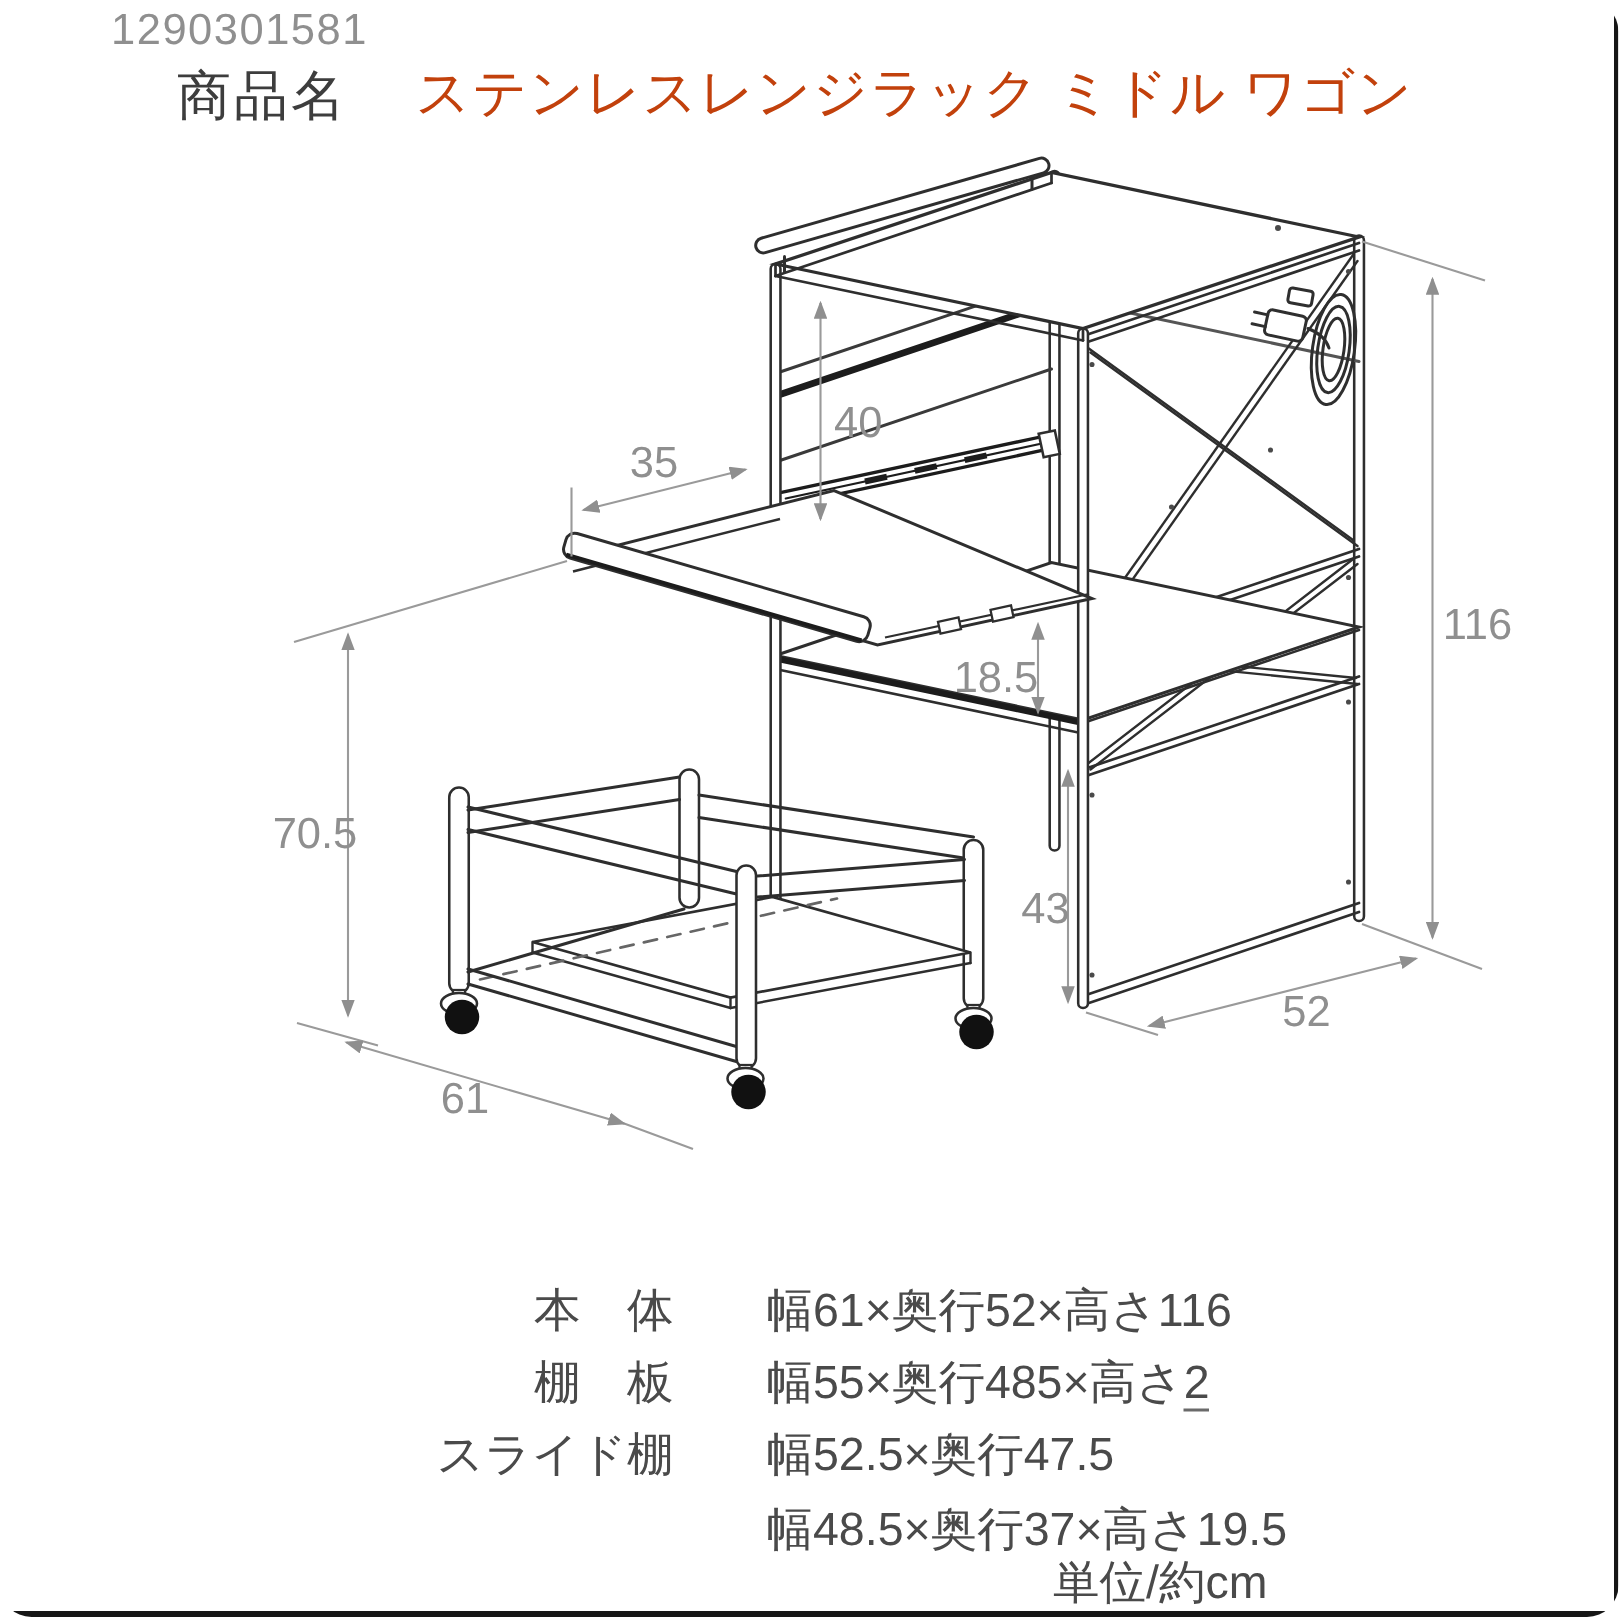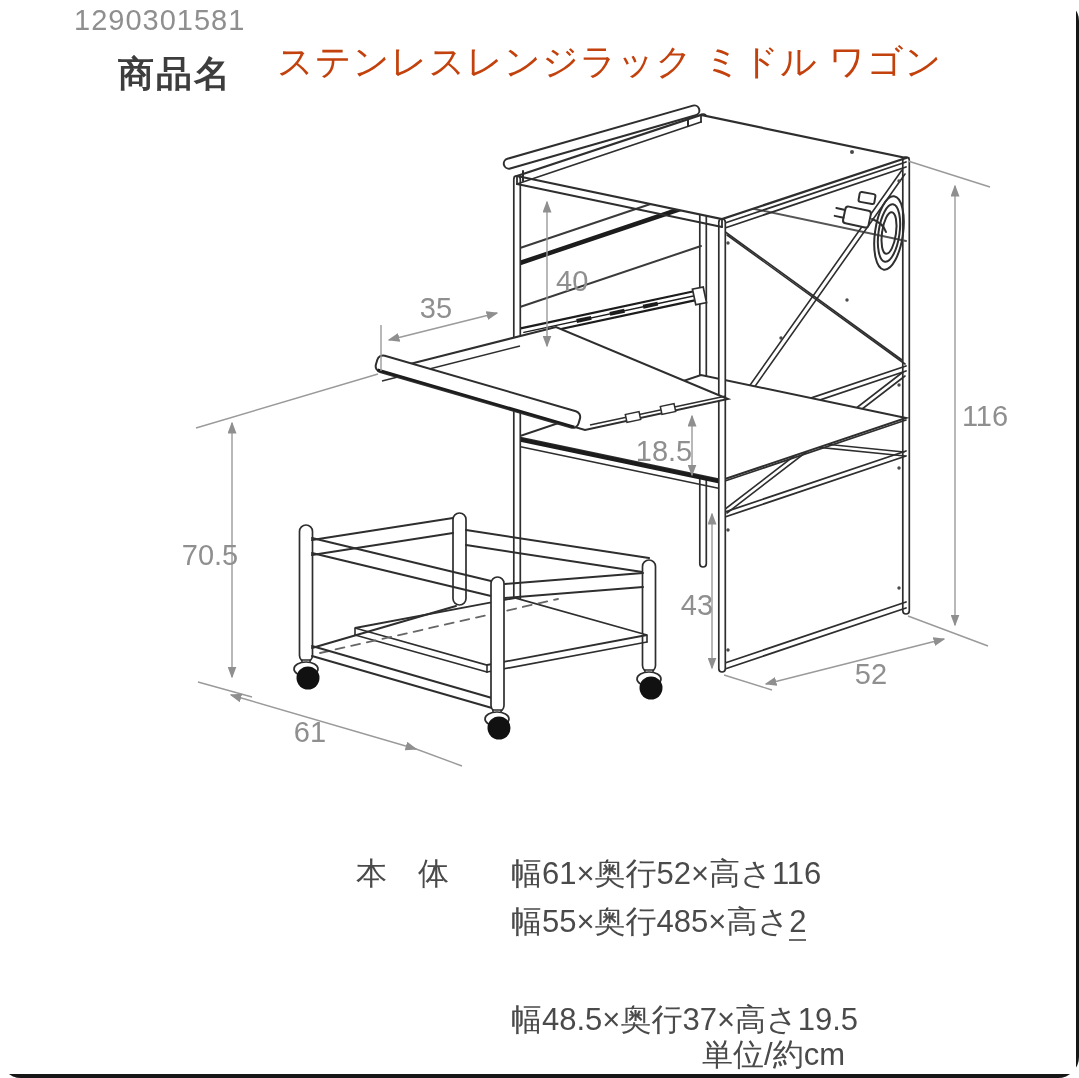--- a/index.html
+++ b/index.html
@@ -1,21 +1,21 @@
 <!DOCTYPE html>
 <html><head>
 <meta charset="utf-8">
 <style>
   html,body{margin:0;padding:0;background:#ffffff;}
   .page{position:relative;width:1079px;height:1078px;background:#ffffff;overflow:hidden;
         font-family:"Liberation Sans",sans-serif;border-radius:21px;}
   
   .product-id{position:absolute;left:74px;top:4px;font-size:29px;color:#8f8f8f;letter-spacing:1px;}
   .title-row{position:absolute;left:0;top:38px;width:1079px;height:44px;}
-  .name-label{position:absolute;left:118px;top:12px;font-size:36px;color:#3d3d3d;font-weight:700;letter-spacing:2px;}
+  .name-label{position:absolute;left:118px;top:2px;font-size:36px;color:#3d3d3d;font-weight:400;letter-spacing:2px;}
   .product-name{position:absolute;left:277px;top:0;font-size:36px;color:#c2410c;font-weight:500;letter-spacing:1px;white-space:nowrap;}
   
   .diagram{position:absolute;left:0;top:0;width:1079px;height:1078px;}
   .dim-text{font-family:"Liberation Sans",sans-serif;font-size:29px;fill:#8f8f8f;}
   
   .spec-row{position:absolute;left:0;width:1079px;height:40px;}
   .spec-label{position:absolute;left:230px;width:219px;text-align:right;font-size:31px;color:#4a4a4a;white-space:nowrap;}
   .spec-value{position:absolute;left:511px;font-size:31px;color:#4a4a4a;white-space:nowrap;}
   .spec-underline{border-bottom:2px solid #6a6a6a;}
   .unit-note{position:absolute;left:600px;top:1034px;width:245px;text-align:right;font-size:31px;color:#4a4a4a;}
@@ -241,21 +241,26 @@
       <text class="dim-text" x="871" y="684" text-anchor="middle">52</text>
       <text class="dim-text" x="985" y="426" text-anchor="middle">116</text>
     </g>
   </svg>
 
   <div class="spec-row" style="top:853px">
     <span class="spec-label">本　体</span>
     <span class="spec-value"><span>幅61×奥行52×高さ116</span><span class="spec-underline"></span></span>
   </div>
   <div class="spec-row" style="top:901px">
+    <span class="spec-label">棚　板</span>
     <span class="spec-value"><span>幅55×奥行485×高さ</span><span class="spec-underline">2</span></span>
+  </div>
+  <div class="spec-row" style="top:949px">
+    <span class="spec-label">スライド棚</span>
+    <span class="spec-value"><span>幅52.5×奥行47.5</span><span class="spec-underline"></span></span>
   </div>
   <div class="spec-row" style="top:999px">
     <span class="spec-value"><span>幅48.5×奥行37×高さ19.5</span><span class="spec-underline"></span></span>
   </div>
   <div class="unit-note">単位/約cm</div>
 
   <div class="edge-right"></div>
   <div class="edge-bottom"></div>
 </div>
 

